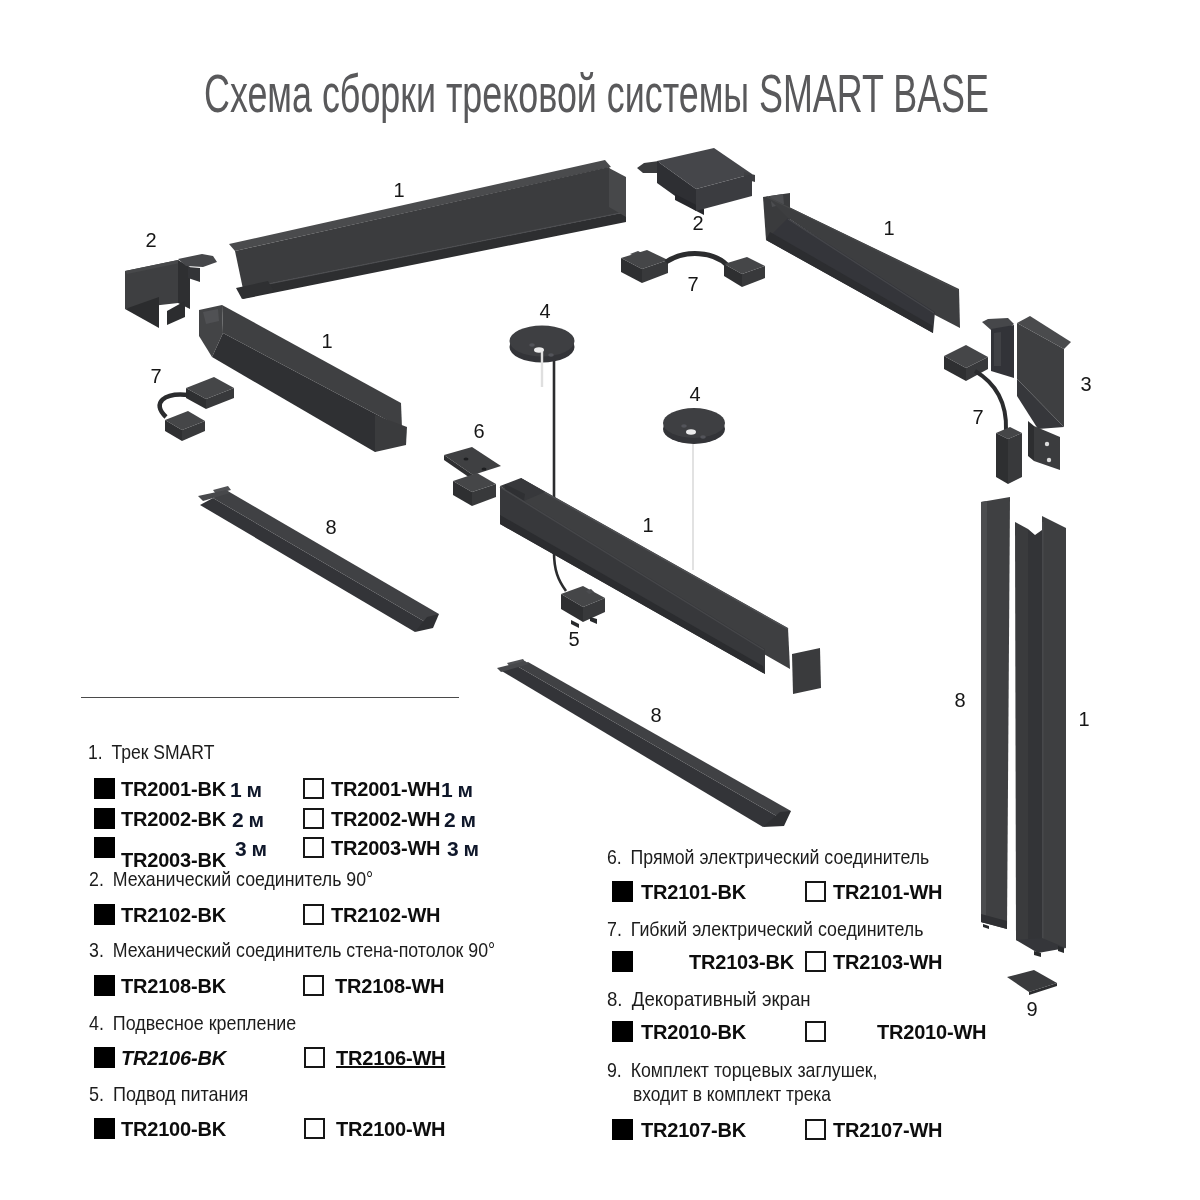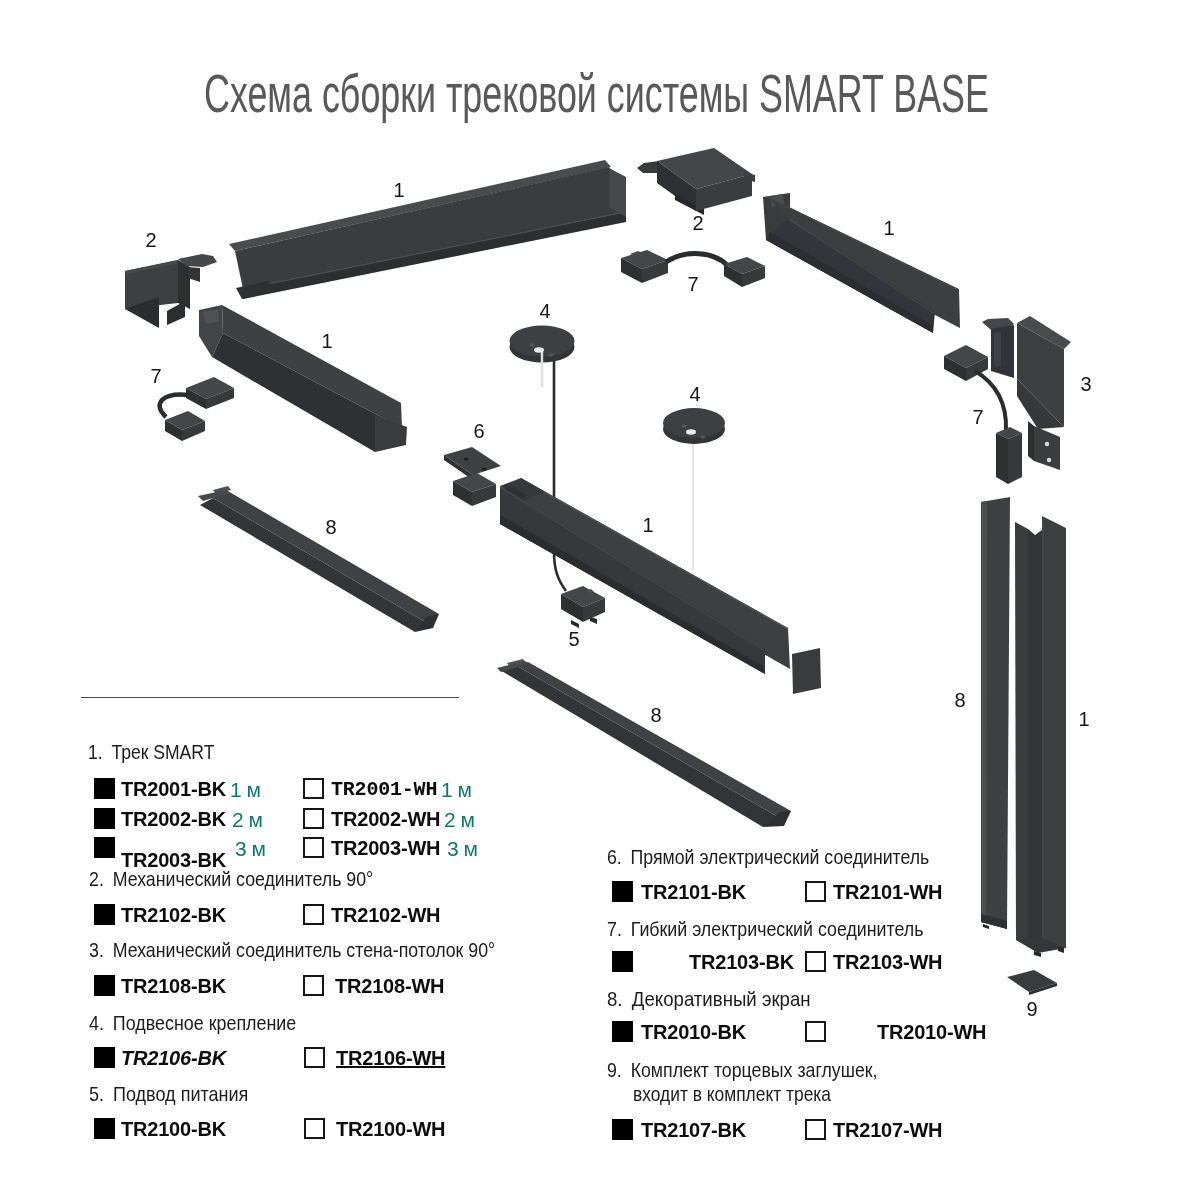--- a/index.html
+++ b/index.html
@@ -3,21 +3,21 @@
 <meta charset="utf-8">
 <style>
 html,body{margin:0;padding:0;background:#ffffff;}
 body{width:1200px;height:1200px;position:relative;font-family:"Liberation Sans",sans-serif;overflow:hidden;}
 .abs{position:absolute;}
 .h{position:absolute;font-size:21px;color:#1c1c1c;white-space:nowrap;transform-origin:0 50%;}
 .num{display:inline-block;}
 .cb{position:absolute;width:21px;height:21px;background:#000;}
 .cbw{position:absolute;width:17px;height:17px;background:#fff;border:2px solid #161616;}
 .code{position:absolute;font-weight:bold;font-size:20px;color:#0d0d0d;white-space:nowrap;letter-spacing:-0.2px;padding-top:1px;}
-.sz{position:absolute;font-weight:normal;font-size:21px;color:#0f766e;white-space:nowrap;letter-spacing:-0.5px;}
+.sz{position:absolute;font-weight:bold;font-size:21px;color:#0f172a;white-space:nowrap;letter-spacing:-0.5px;}
 </style>
 </head>
 <body>
 
 <div class="abs" id="title" style="left:204px;top:62px;font-size:54px;color:#59595b;white-space:nowrap;transform-origin:0 0;transform:scaleX(0.664);">Схема сборки трековой системы SMART BASE</div>
 
 <svg class="abs" style="left:0;top:0;" width="1200" height="1200" viewBox="0 0 1200 1200">
 <g id="diagram">
 
 <g>
@@ -259,21 +259,21 @@
 </svg>
 
 <div class="abs" style="left:81px;top:697px;width:378px;height:1.2px;background:#4a4a4a;"></div>
 
 <div class="h" id="h1" style="left:88px;top:740px;transform:scaleX(0.836);"><span class="num" style="width:28px;">1.</span>Трек SMART</div>
 
 <div class="abs cb" style="left:94px;top:778px;"></div>
 <div class="code" style="left:121px;top:777px;">TR2001-BK</div>
 <div class="sz" style="left:230px;top:778px;">1 м</div>
 <div class="abs cbw" style="left:303px;top:778px;"></div>
-<div class="code" style="left:331px;top:777px;font-family:Liberation Mono, monospace;">TR2001-WH</div>
+<div class="code" style="left:331px;top:777px;">TR2001-WH</div>
 <div class="sz" style="left:441px;top:778px;">1 м</div>
 
 <div class="abs cb" style="left:94px;top:808px;"></div>
 <div class="code" style="left:121px;top:807px;">TR2002-BK</div>
 <div class="sz" style="left:232px;top:808px;">2 м</div>
 <div class="abs cbw" style="left:303px;top:808px;"></div>
 <div class="code" style="left:331px;top:807px;">TR2002-WH</div>
 <div class="sz" style="left:444px;top:808px;">2 м</div>
 
 <div class="abs cb" style="left:94px;top:837px;"></div>

